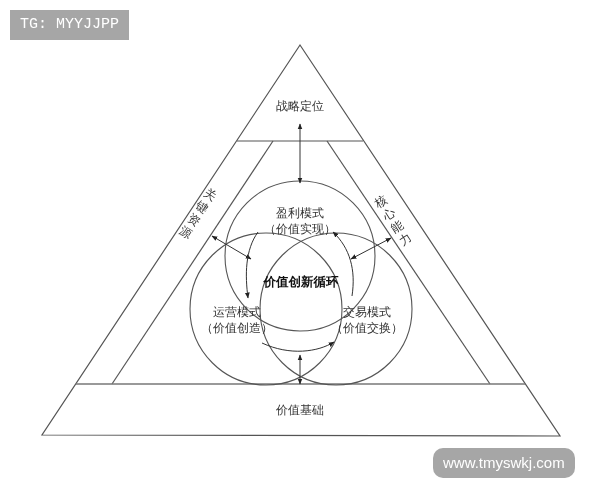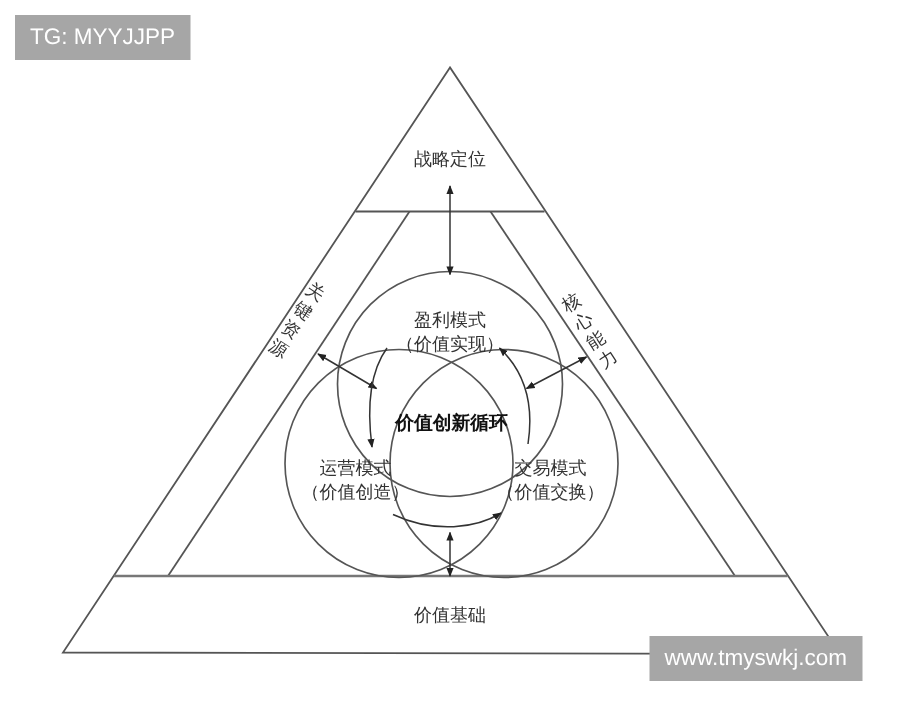--- a/index.html
+++ b/index.html
@@ -1,22 +1,22 @@
 <!DOCTYPE html>
 <html><head>
 <meta charset="utf-8">
 <style>
   html, body { margin:0; padding:0; background:#ffffff; }
   body { width:600px; height:480px; position:relative; overflow:hidden; font-family:"DejaVu Serif", serif; }
   svg { position:absolute; left:0; top:0; }
   .lbl { fill:#333; font-family:"DejaVu Serif", serif; font-size:12px; }
   .lbl-bold { fill:#111; font-family:"DejaVu Serif", serif; font-size:12.5px; font-weight:bold; }
   .wm { position:absolute; background:#a6a6a6; color:#ffffff; font-family:"Liberation Sans", sans-serif; font-size:15px; line-height:30px; padding:0 10px; }
-  .wm-tl { left:10px; top:10px; height:30px; }
-  .wm-br { left:433px; top:424px; height:30px; }
+  .wm-tl { left:10px; top:10px; height:30px;font-family:Liberation Mono, monospace; }
+  .wm-br { left:433px; top:448px; height:30px;border-radius:10px; }
 </style>
 </head>
 <body>
 
 <svg width="600" height="480" viewBox="0 0 600 480">
   <defs>
     <marker id="ah" viewBox="0 0 10 10" refX="9" refY="5" markerWidth="6" markerHeight="6" orient="auto-start-reverse">
       <path d="M0,1 L10,5 L0,9 z" fill="#222"></path>
     </marker>
   </defs>

